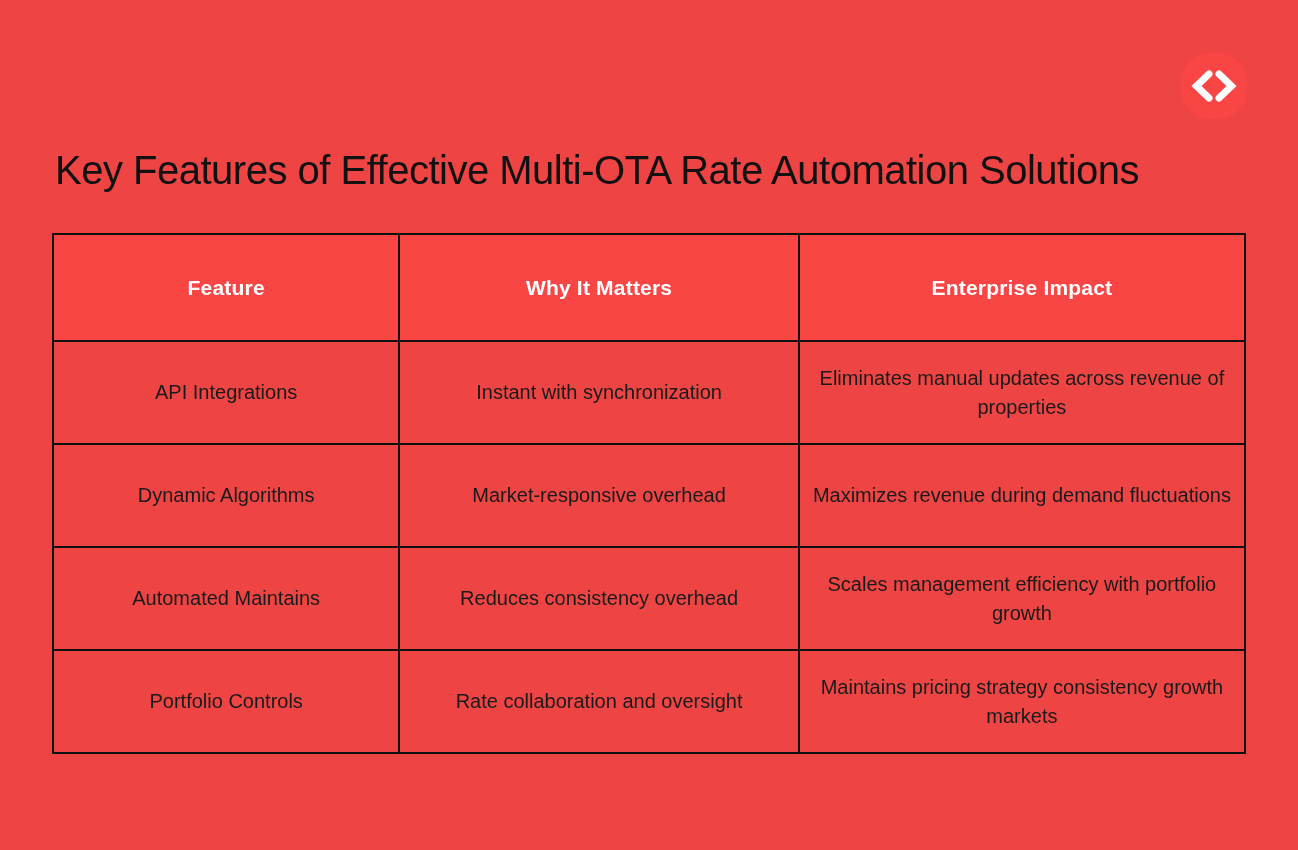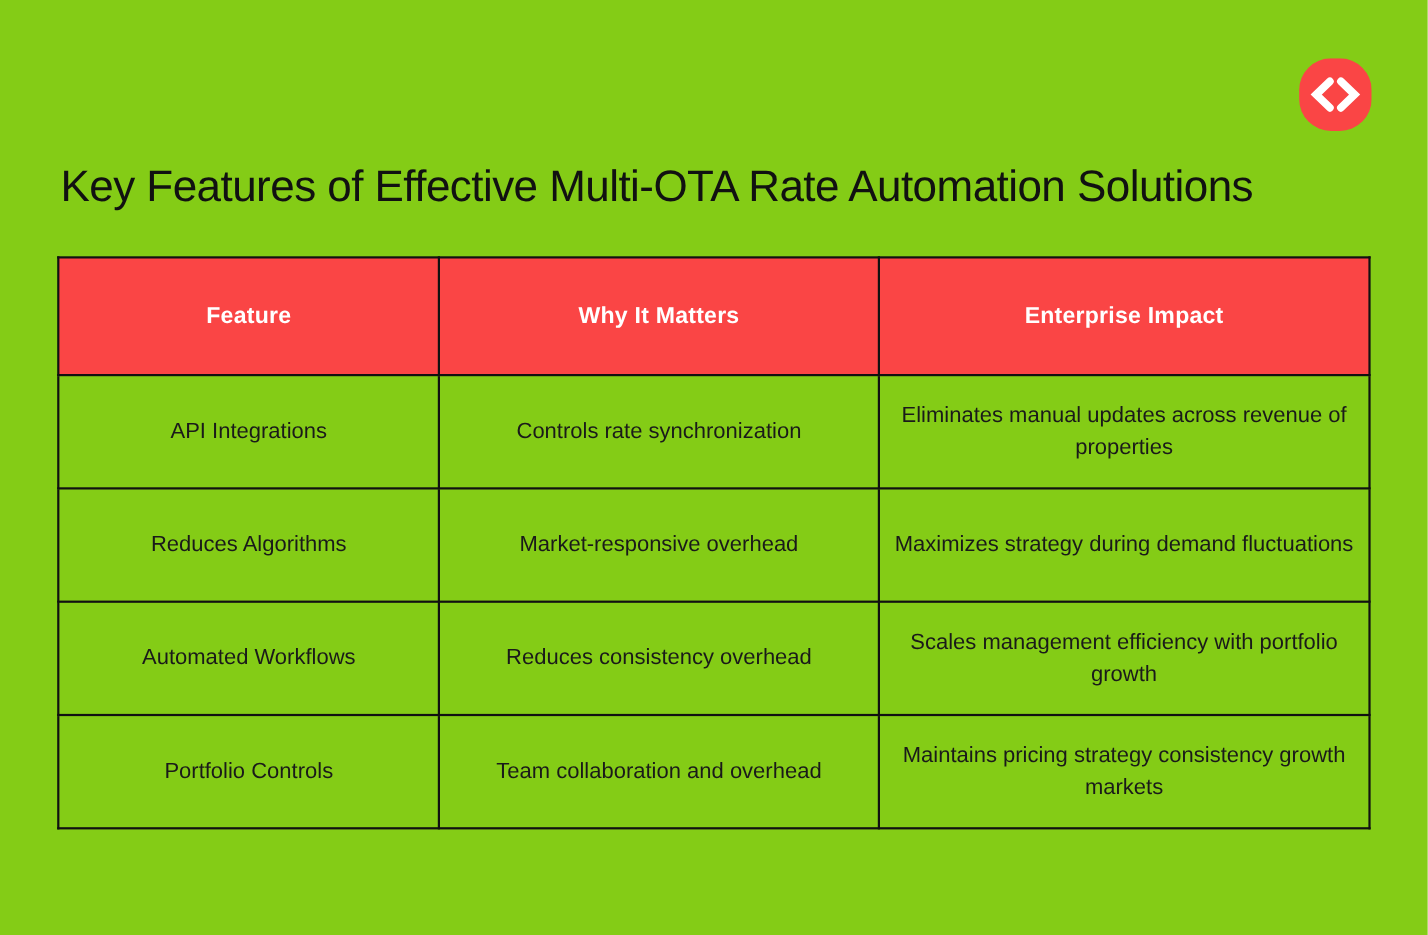--- a/index.html
+++ b/index.html
@@ -1,21 +1,21 @@
 <!DOCTYPE html>
 <html><head>
 <meta charset="utf-8">
 <style>
   * { margin: 0; padding: 0; box-sizing: border-box; }
   html, body { background: #ffffff; }
   .page {
     position: relative;
     width: 1298px;
     height: 850px;
-    background: #84cc16;
+    background: #ef4444;
     font-family: "Liberation Sans", "DejaVu Sans", sans-serif;
     overflow: hidden;
   }
   .logo {
     position: absolute;
     top: 53px;
     left: 1181px;
     width: 66px;
     height: 66px;
   }
@@ -84,34 +84,34 @@
     <thead>
       <tr>
         <th class="col-feature">Feature</th>
         <th class="col-why">Why It Matters</th>
         <th class="col-impact">Enterprise Impact</th>
       </tr>
     </thead>
     <tbody>
       <tr>
         <td>API Integrations</td>
-        <td>Controls rate synchronization</td>
+        <td>Instant with synchronization</td>
         <td>Eliminates manual updates across revenue of properties</td>
       </tr>
       <tr>
-        <td>Reduces Algorithms</td>
+        <td>Dynamic Algorithms</td>
         <td>Market-responsive overhead</td>
-        <td>Maximizes strategy during demand fluctuations</td>
+        <td>Maximizes revenue during demand fluctuations</td>
       </tr>
       <tr>
-        <td>Automated Workflows</td>
+        <td>Automated Maintains</td>
         <td>Reduces consistency overhead</td>
         <td>Scales management efficiency with portfolio growth</td>
       </tr>
       <tr>
         <td>Portfolio Controls</td>
-        <td>Team collaboration and overhead</td>
+        <td>Rate collaboration and oversight</td>
         <td>Maintains pricing strategy consistency growth markets</td>
       </tr>
     </tbody>
   </table>
 
 </div>
 
 </body></html>

